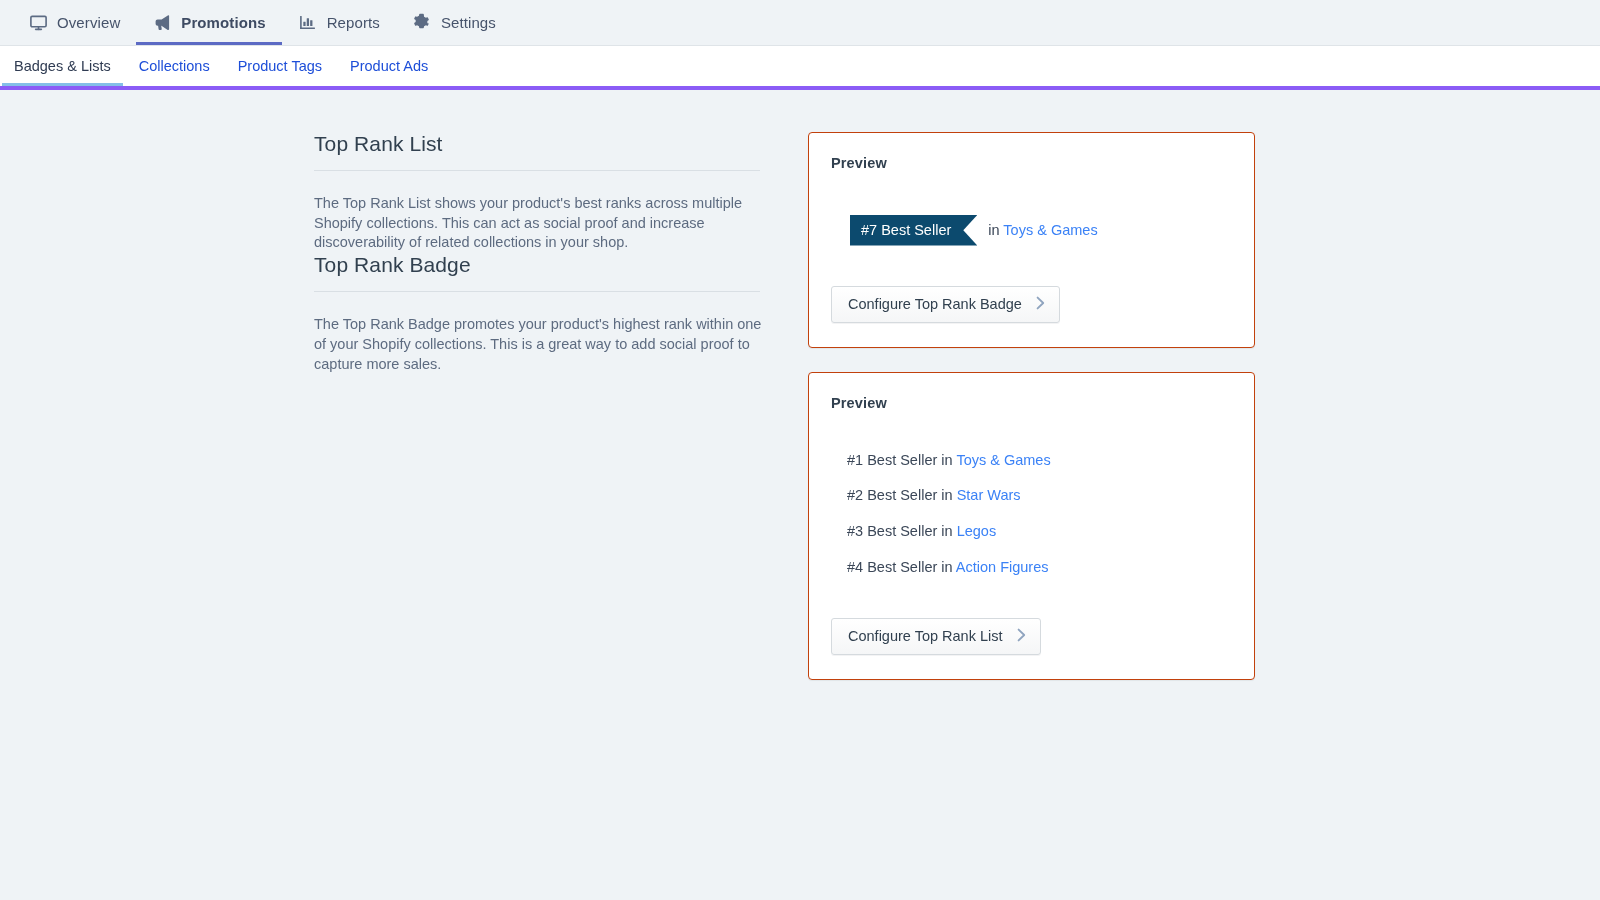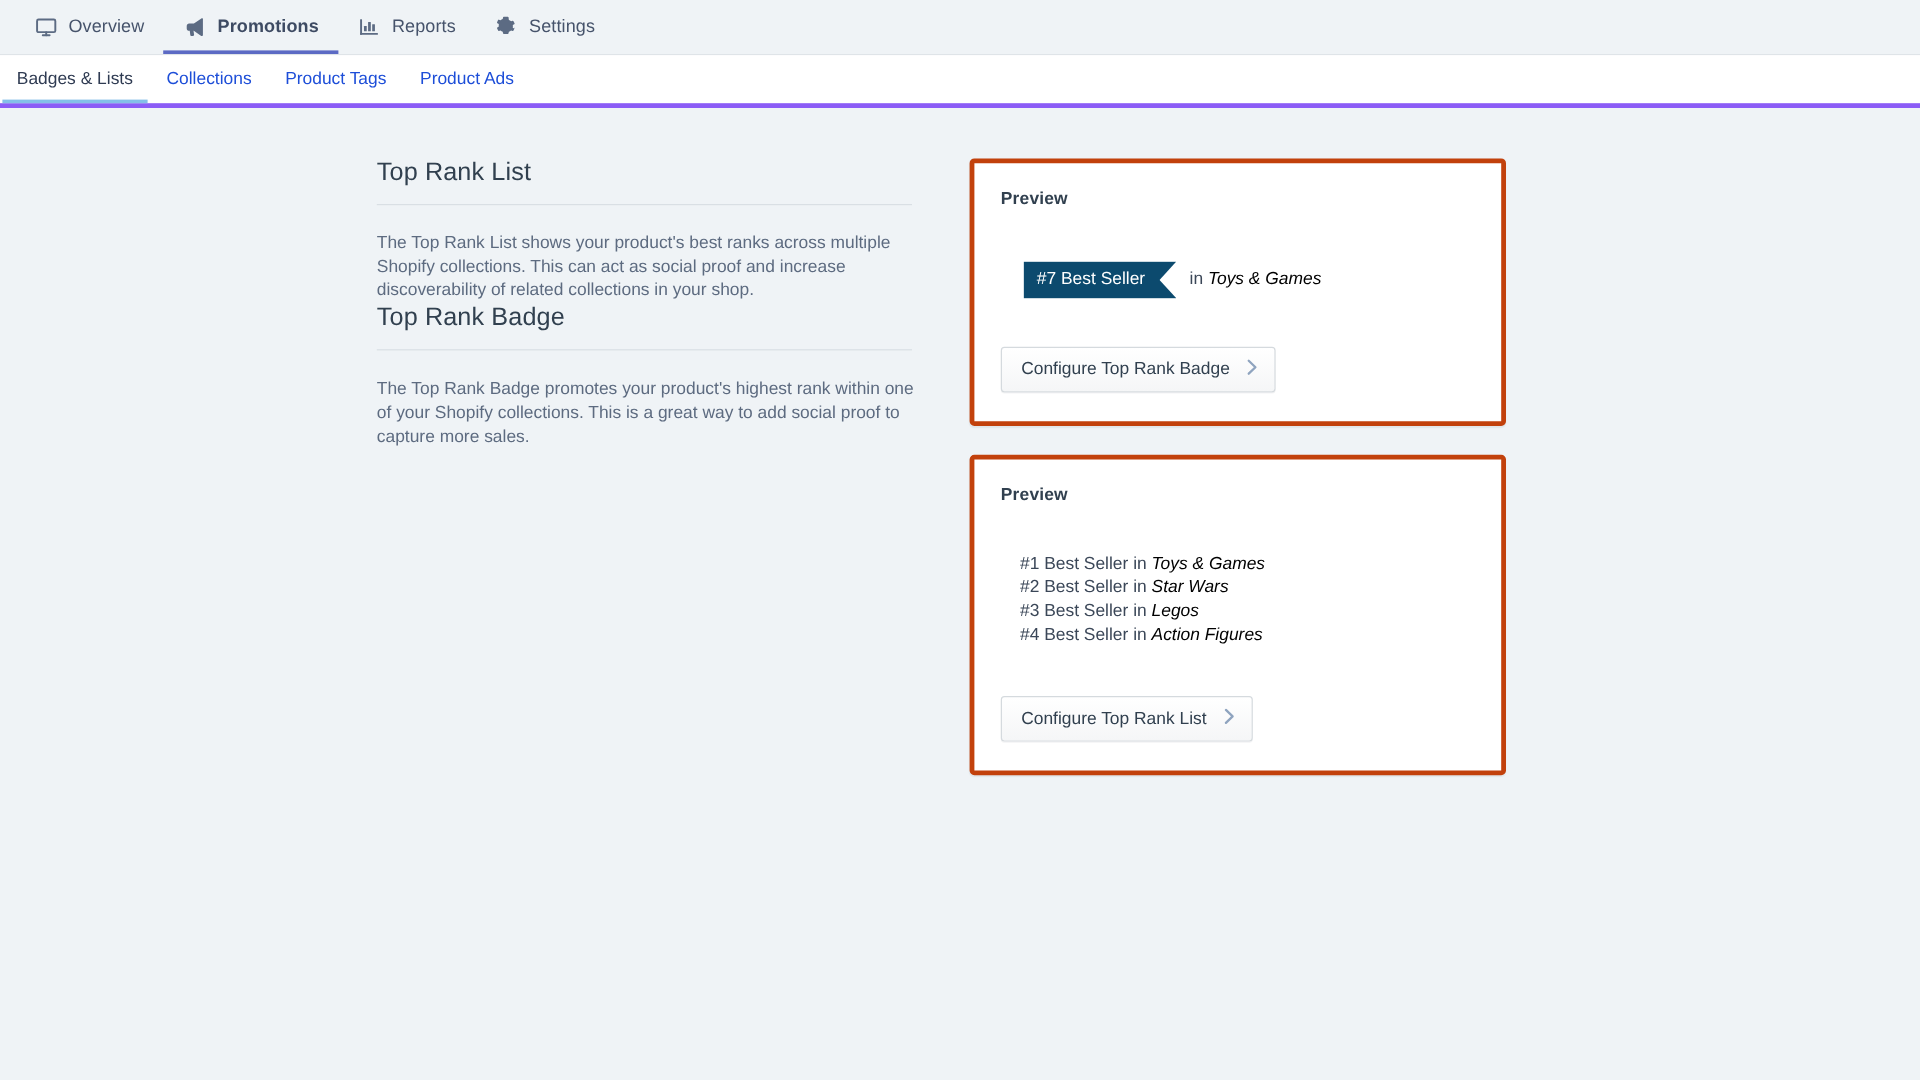--- a/index.html
+++ b/index.html
@@ -103,21 +103,21 @@
     margin-top: 23px;
     font-size: 14.5px;
     line-height: 19.7px;
     color: #5d6b80;
     width: 448px;
   }
 
   
   .card {
     background: #ffffff;
-    border: 4px solid #c2410c;
+    border: 1px solid #c2410c;
     border-radius: 4px;
     box-shadow: 0 1px 1px rgba(22,29,37,.06);
     padding: 22px 40px 24px 22px;
   }
   .card + .card { margin-top: 24px; }
   .card-title {
     font-size: 14.5px;
     font-weight: 700;
     color: #31404f;
     letter-spacing: .15px;
@@ -147,24 +147,23 @@
     background: #ffffff;
     -webkit-clip-path: polygon(100% 0, 100% 100%, 0 50%);
     clip-path: polygon(100% 0, 100% 100%, 0 50%);
   }
   .badge-in {
     margin-left: 11px;
     font-size: 14.5px;
     color: #3b4758;
   }
   .lnk {
-    color: #000000;
+    color: #3b82f6;
     text-decoration: none;
     cursor: pointer;
-    font-style: italic;
   }
 
   .card-action { margin-top: 40px; }
   .btn {
     display: inline-flex;
     align-items: center;
     gap: 14px;
     background: linear-gradient(#ffffff, #f5f6f7);
     border: 1px solid #d5dade;
     border-radius: 3px;
@@ -178,20 +177,21 @@
 
   
   .rank-list {
     margin-top: 40px;
     margin-left: 16px;
   }
   .rank-list-item {
     font-size: 14.5px;
     color: #3b4758;
     line-height: 19.8px;
+    margin-top: 16px;
   }
 </style>
 </head>
 <body>
 
 <div class="topnav">
 
   <div class="topnav-item">
     <span class="tn-icon">
       <svg width="19" height="19" viewBox="0 0 20 20" fill="none" stroke="#5c6b83" stroke-width="1.7">

